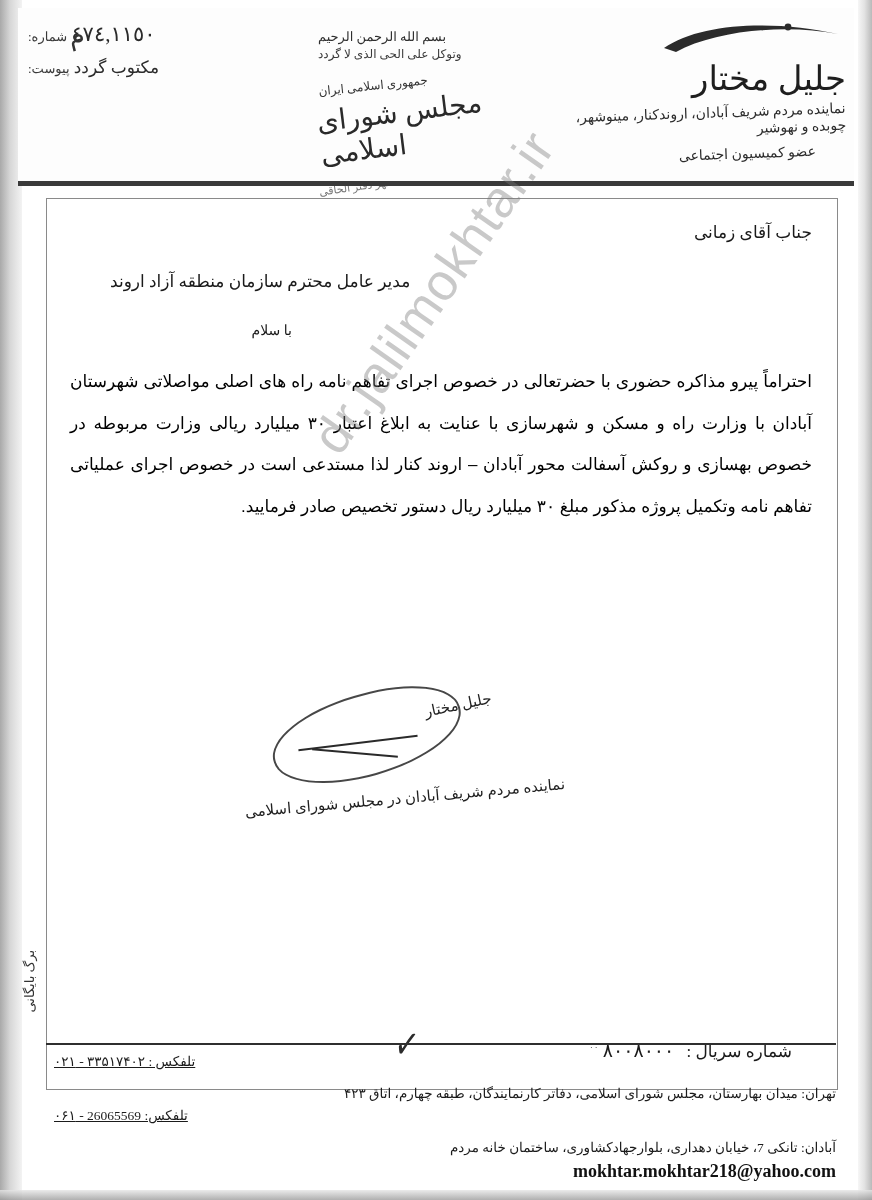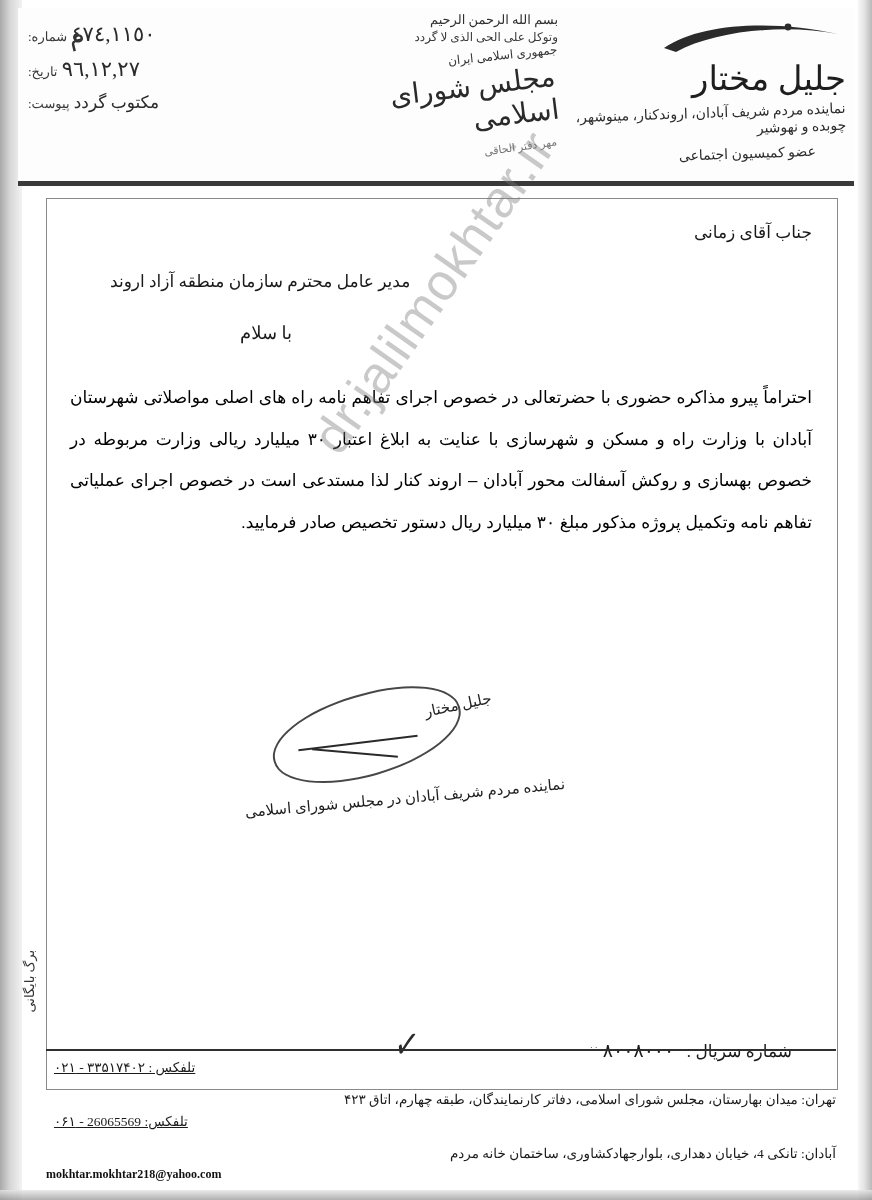--- a/index.html
+++ b/index.html
@@ -73,23 +73,23 @@
   }
   .hl-scribble {
     position: absolute;
     left: 40px; top: 8px;
     font-size: 26px;
     transform: rotate(-14deg);
     color: #333;
   }
   .header-center {
     position: absolute;
-    left: 300px; top: 4px;
+    left: 300px; top: 21px;
     width: 240px;
-    text-align: right;
+    text-align: left;
   }
   .bism {
     font-size: 13px;
     color: #2f2f2f;
     margin-bottom: 2px;
   }
   .tawakkal {
     font-size: 12px;
     color: #3a3a3a;
   }
@@ -166,22 +166,22 @@
     direction: rtl;
   }
   .addr-inner { display: inline-block; }
   .addr2 {
     font-size: 17px;
     margin-bottom: 30px;
     padding-left: 40px;
     text-align: left;
   }
   .salam {
-    font-size: 18px;
-    margin-bottom: 33px;
+    font-size: 14px;
+    margin-bottom: 22px;
     padding-right: 520px;
   }
   .para {
     font-size: 17px;
     line-height: 2.45;
     text-align: justify;
     text-justify: inter-word;
     font-family: Liberation Sans, sans-serif;
     color: #000000;
   }
@@ -295,23 +295,23 @@
   .f-row {
     display: flex;
     justify-content: space-between;
     font-size: 13.5px;
     color: #1b1b1b;
     margin-bottom: 5px;
   }
   .f-row .addr { text-align: right; margin-top: 32px; }
   .f-row .tel { text-align: left; white-space: nowrap; padding-left: 8px; text-decoration: underline;}
   .f-mail {
-    text-align: left;
+    text-align: right;
     font-family: "Liberation Serif", serif;
-    font-size: 12px;
+    font-size: 18px;
     font-weight: bold;
     color: #111;
     direction: ltr;
     margin-top: 2px;
   }
 </style>
 </head>
 <body>
 
 <div class="page">
@@ -320,24 +320,20 @@
   <div class="scan-edge-right"></div>
   <div class="scan-edge-bottom"></div>
 
   <div class="header-band">
 
     <div class="header-left">
       <div class="hl-scribble">م</div>
       <div class="hl-row" style="margin-top:10px;">
         <span class="hl-num">٤٧٤,١١٥٠</span>
         <span class="lbl">شماره:</span>
-      </div>
-      <div class="hl-row">
-        <span class="hl-num">٩٦,١٢,٢٧</span>
-        <span class="lbl">تاریخ:</span>
       </div>
       <div class="hl-row">
         <span>مکتوب گردد</span>
         <span class="lbl">پیوست:</span>
       </div>
     </div>
 
     <div class="header-center">
       <div class="bism">بسم الله الرحمن الرحیم</div>
       <div class="tawakkal">وتوکل علی الحی الذی لا گردد</div>
@@ -393,19 +389,19 @@
     <span class="digits">٨٠٠٨٠٠٠</span>
     <span class="tiny">٠٠</span>
   </div>
 
   <div class="footer">
     <div class="f-row">
       <div class="addr">تهران: میدان بهارستان، مجلس شورای اسلامی، دفاتر کارنمایندگان، طبقه چهارم، اتاق ۴۲۳</div>
       <div class="tel">تلفکس : ۳۳۵۱۷۴۰۲ - ۰۲۱</div>
     </div>
     <div class="f-row">
-      <div class="addr">آبادان: تانکی 4، خیابان دهداری، بلوارجهادکشاوری، ساختمان خانه مردم</div>
+      <div class="addr">آبادان: تانکی 7، خیابان دهداری، بلوارجهادکشاوری، ساختمان خانه مردم</div>
       <div class="tel">تلفکس: 26065569 - ۰۶۱</div>
     </div>
     <div class="f-mail">mokhtar.mokhtar218@yahoo.com</div>
   </div>
 
 </div>
 
 </body></html>

